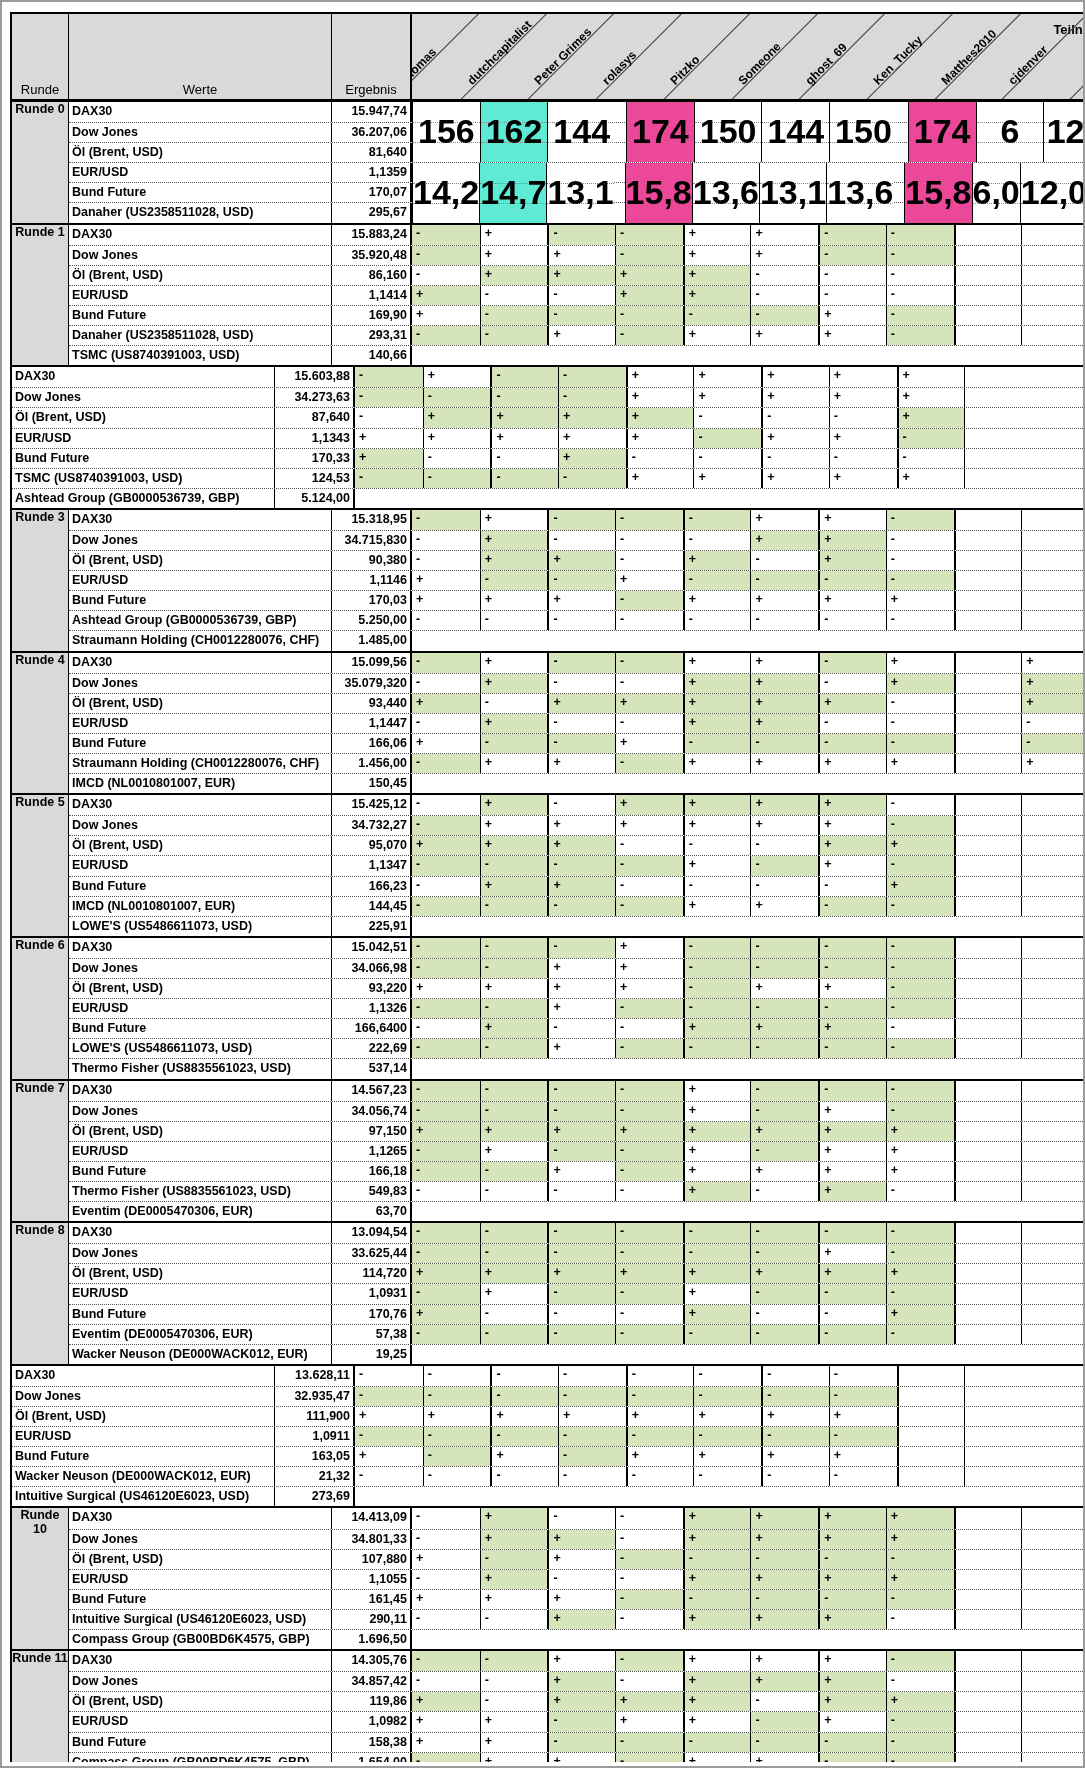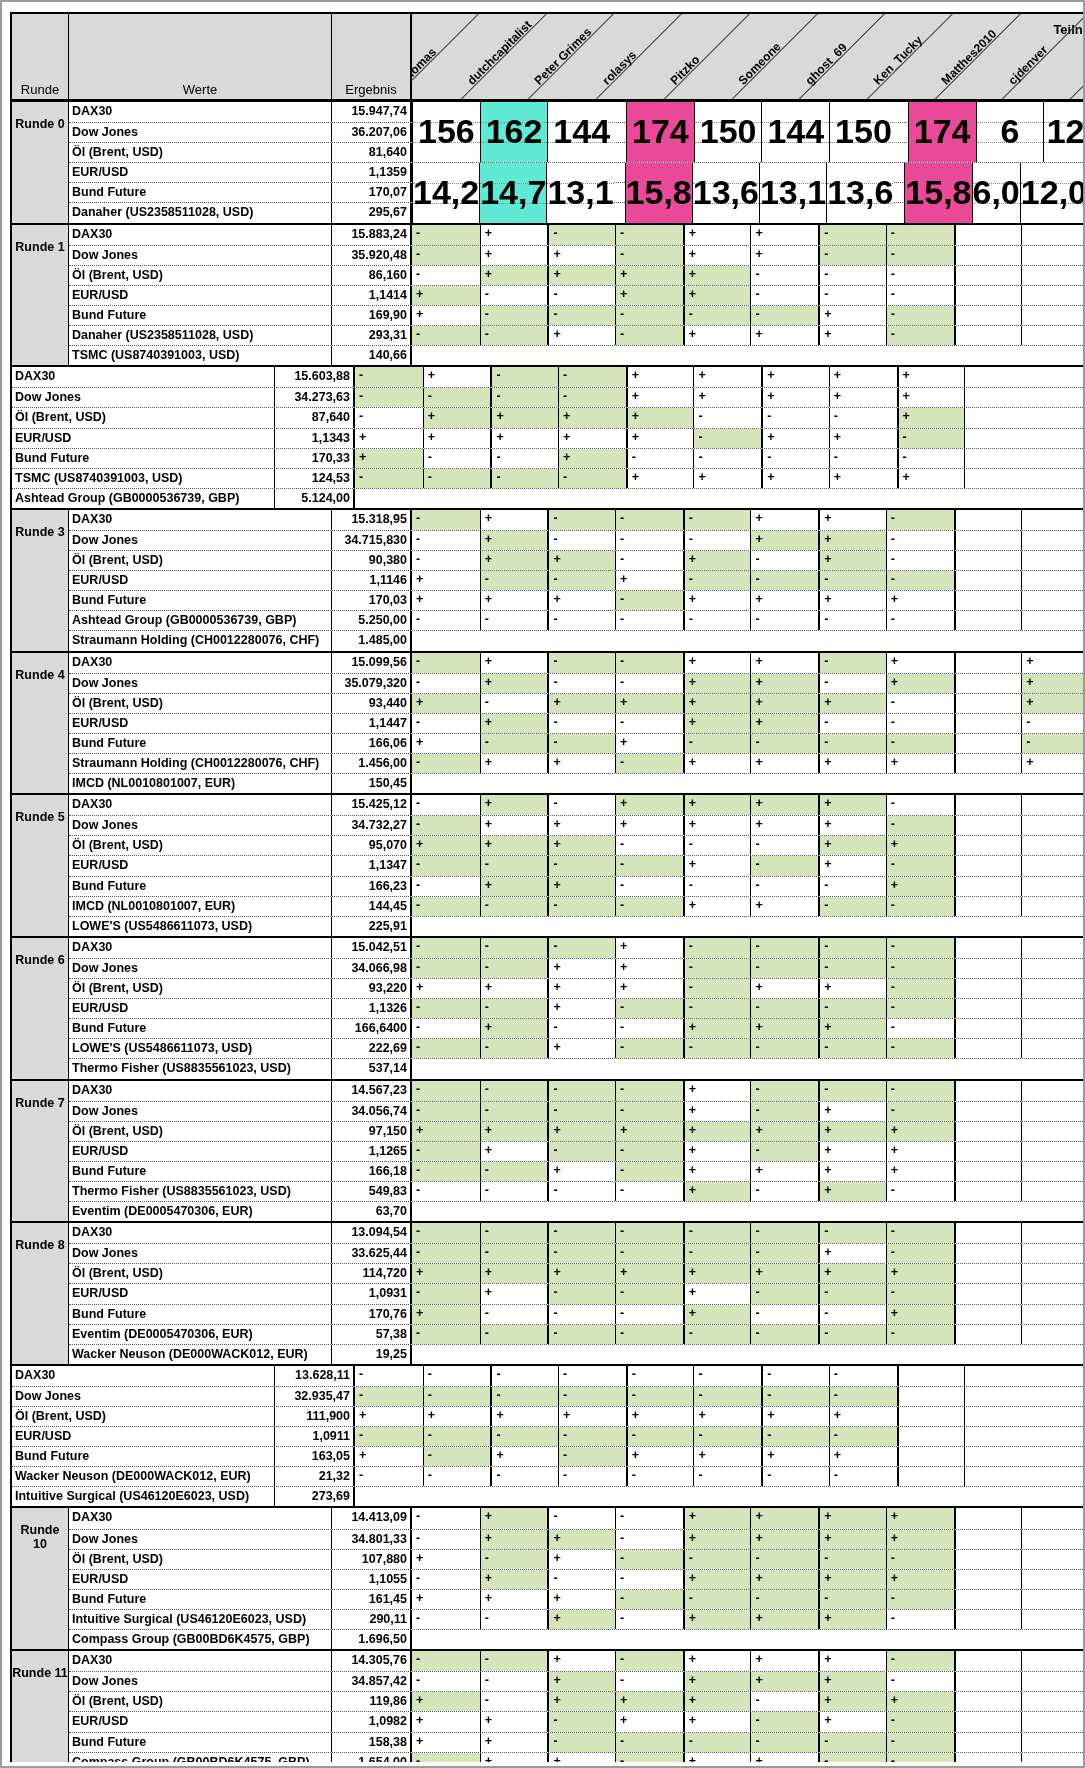--- a/index.html
+++ b/index.html
@@ -62,21 +62,21 @@
     font-weight:bold;font-size:13px;
   }
   
   .block{display:flex;border-bottom:2px solid #000;}
   .rl{
     width:var(--c-runde);
     background:#d9d9d9;
     border-right:1px solid var(--grid);
     box-sizing:border-box;
     font-weight:bold;font-size:12.5px;
-    text-align:center;padding-top:15px;
+    text-align:center;padding-top:0;
   }
   .rows{flex:1;display:flex;flex-direction:column;position:relative;}
   .brow{display:flex;height:var(--rh);box-sizing:border-box;}
   .brow + .brow{border-top:1px dotted var(--dot);}
   .wcell{
     width:var(--c-werte);box-sizing:border-box;
     border-right:1px solid var(--grid);
     font-weight:bold;font-size:12.5px;
     padding:2px 0 0 3px;white-space:nowrap;overflow:hidden;
   }

